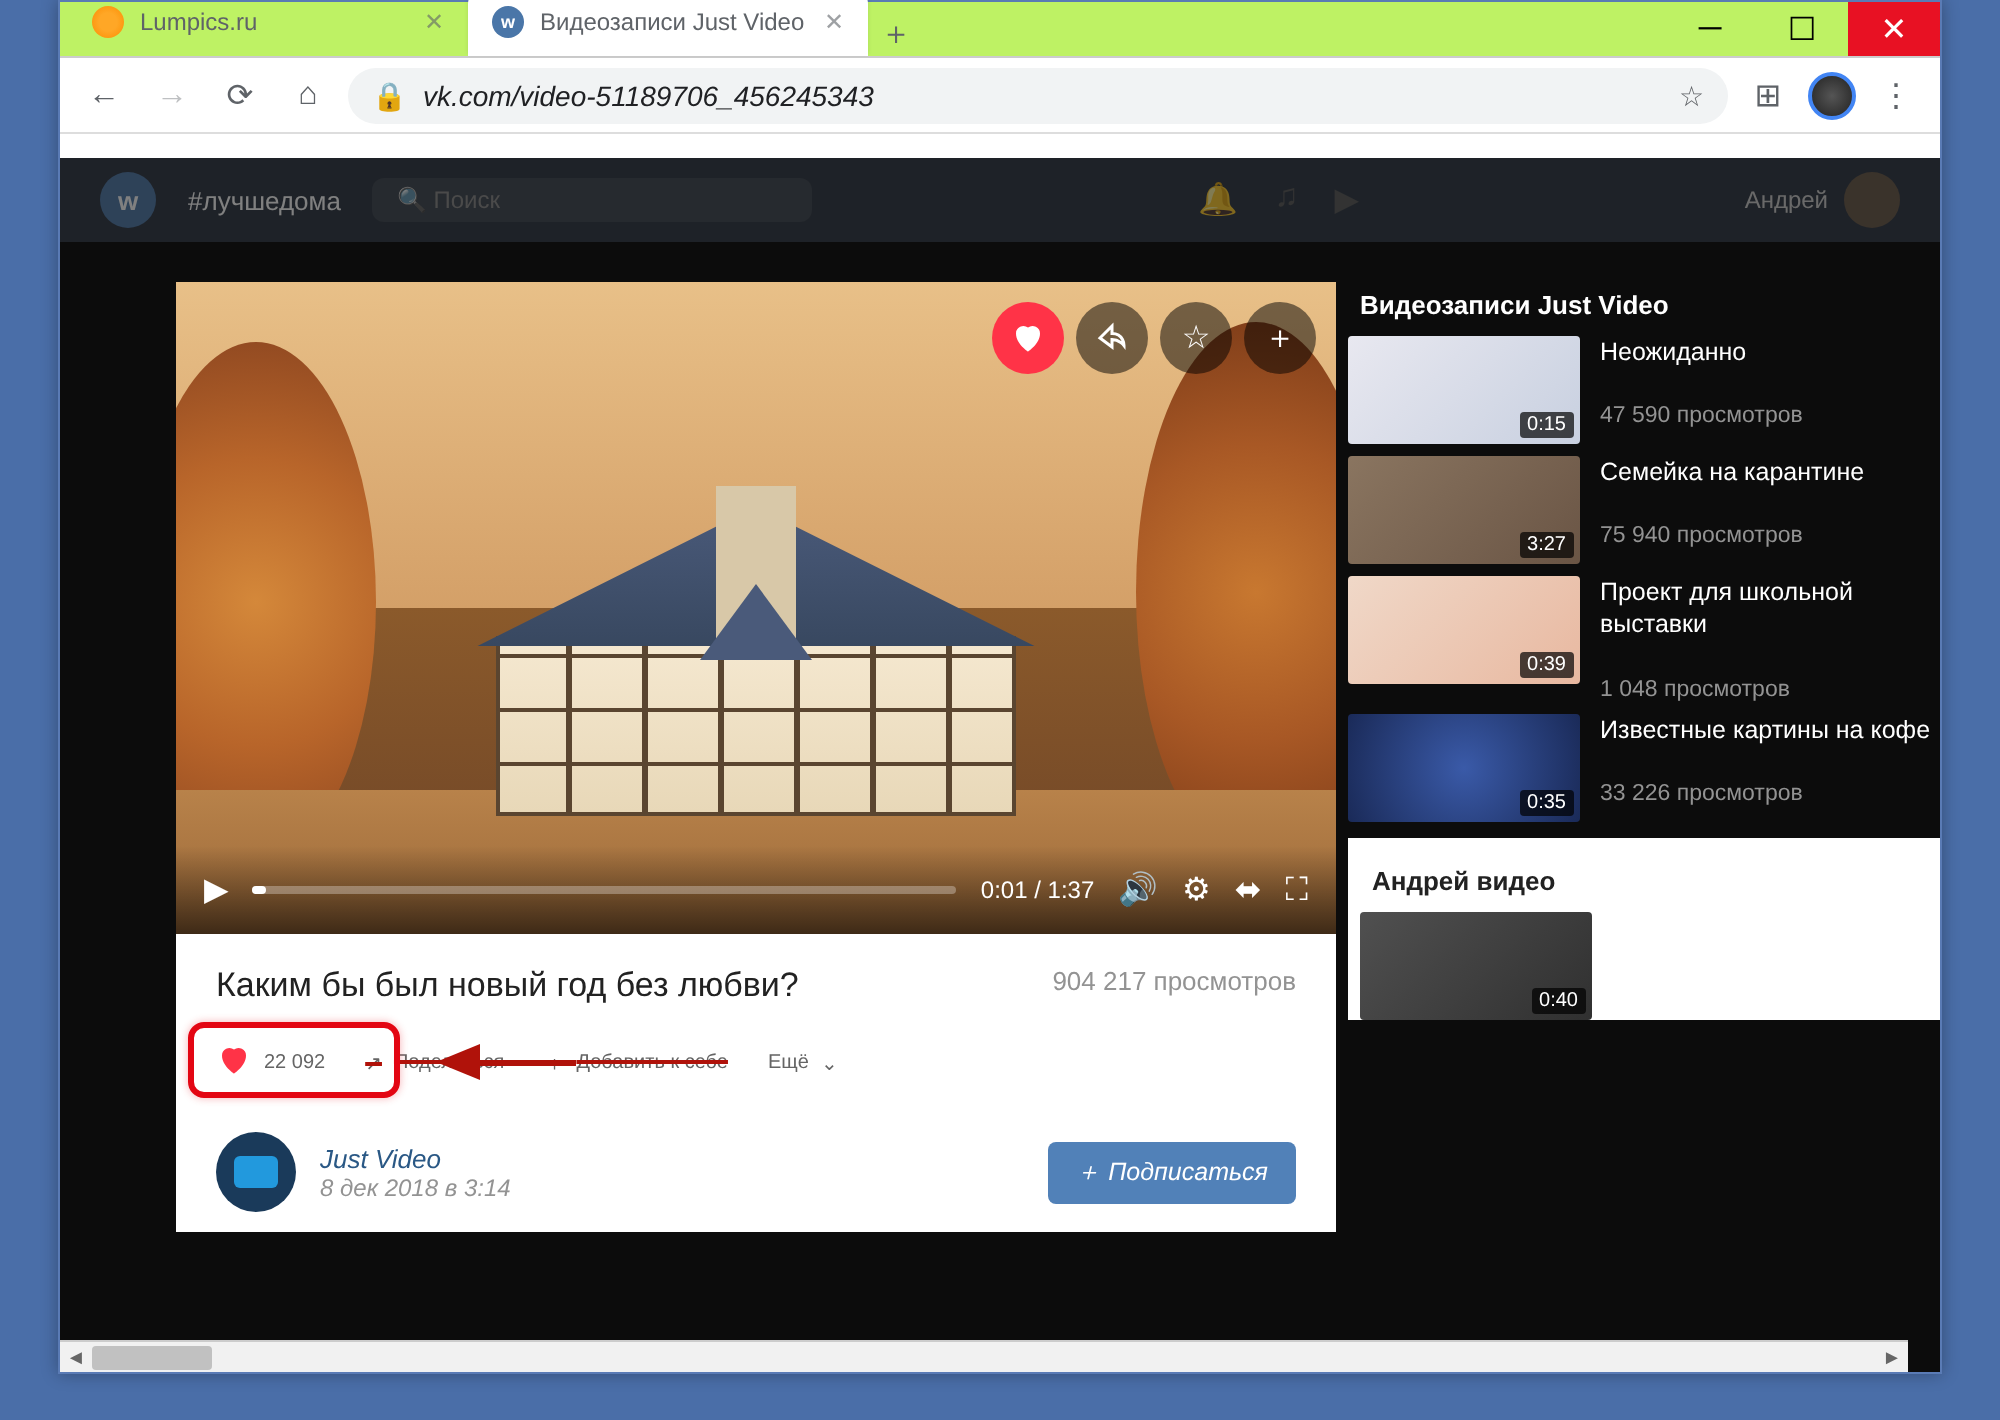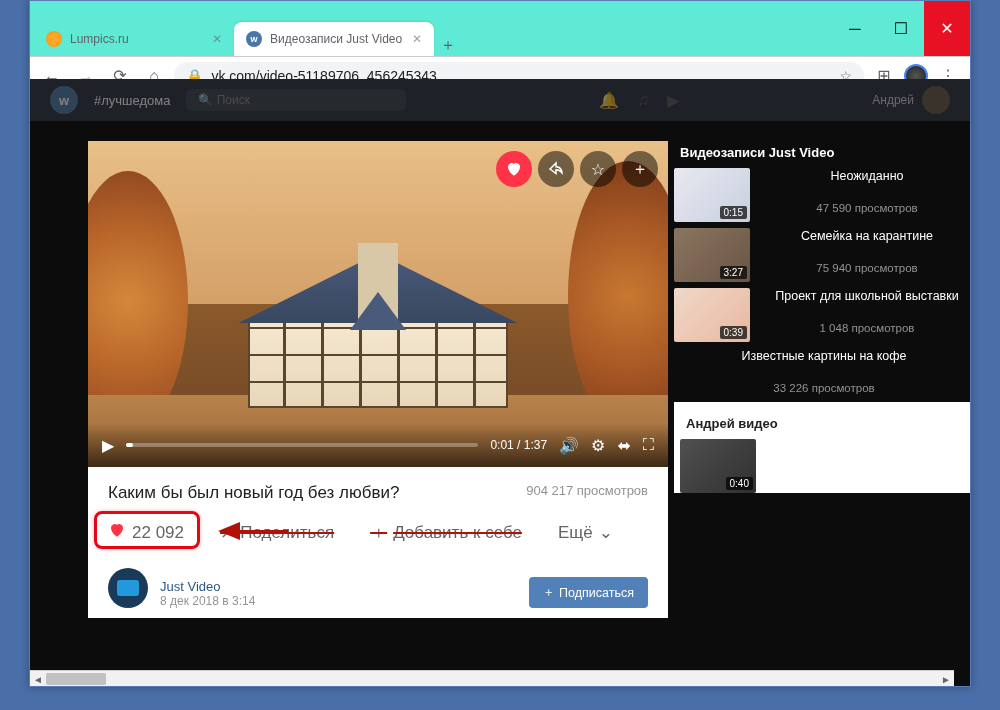--- a/index.html
+++ b/index.html
@@ -1,35 +1,35 @@
 <!DOCTYPE html>
 <html><head>
 <meta charset="utf-8">
 <style>
 * { margin: 0; padding: 0; box-sizing: border-box; font-family: -apple-system, BlinkMacSystemFont, "Segoe UI", Arial, sans-serif; }
 body { background: #4a6ea8; width: 1000px; height: 710px; overflow: hidden; position: relative; }
 .window { position: absolute; top: 0; left: 29px; right: 29px; bottom: 23px; background: #fff; border: 1px solid #5a7bb5; box-shadow: 0 0 8px rgba(0,0,0,.3); }
-.titlebar { height: 56px; background: #5eead4; display: flex; align-items: stretch; border-bottom: 1px solid #ccc; }
+.titlebar { height: 28px; background: #bef264; display: flex; align-items: stretch; border-bottom: 1px solid #ccc; }
 .tabs { display: flex; align-items: flex-end; flex: 1; padding-left: 4px; }
 .tab { display: flex; align-items: center; gap: 8px; padding: 0 12px; height: 34px; border-radius: 8px 8px 0 0; font-size: 12px; color: #5f6368; min-width: 200px; max-width: 230px; cursor: pointer; }
 .tab.active { background: #fff; box-shadow: 0 -1px 2px rgba(0,0,0,.1); }
 .tab .fav { width: 16px; height: 16px; border-radius: 50%; flex-shrink: 0; }
 .tab .fav.orange { background: radial-gradient(circle,#ffa726 40%,#fb8c00); }
 .tab .fav.vk { background: #4a76a8; display:flex; align-items:center; justify-content:center; color:#fff; font-size:9px; font-weight:bold; }
 .tab .title { flex: 1; white-space: nowrap; overflow: hidden; text-overflow: ellipsis; }
 .tab .x { opacity: .6; cursor: pointer; }
 .newtab { width: 28px; display:flex; align-items:center; justify-content:center; color:#5f6368; cursor:pointer; }
 .winbtns { display: flex; }
 .winbtn { width: 46px; display: flex; align-items: center; justify-content: center; color: #000; cursor: pointer; }
 .winbtn.close { background: #e81123; color: #fff; }
 .addrbar { height: 38px; background: #fff; display: flex; align-items: center; padding: 0 8px; gap: 6px; border-bottom: 1px solid #ddd; }
 .nav-ico { width: 28px; height: 28px; display:flex; align-items:center; justify-content:center; color:#5f6368; cursor:pointer; border-radius:50%; }
 .url { flex: 1; background: #f1f3f4; border-radius: 14px; height: 28px; display: flex; align-items: center; padding: 0 12px; font-size: 14px; color: #202124; gap: 8px; }
 .url .lock { color: #606367; }
-.url .text { flex:1; white-space:nowrap; overflow:hidden; }
+.url .text { flex:1; white-space:nowrap; overflow:hidden;font-style:italic; }
 .avatar { width: 24px; height: 24px; border-radius: 50%; background: radial-gradient(circle,#555,#222); border:2px solid #4285f4; }
 .content { position: absolute; top: 78px; left: 0; right: 0; bottom: 0; background: #171717; overflow: hidden; }
 .vk-head { height: 42px; background: rgba(42,52,65,.9); display:flex; align-items:center; padding:0 20px; gap:16px; opacity:.45; }
 .vk-logo { width:28px; height:28px; background:#4a76a8; border-radius:50%; color:#fff; display:flex; align-items:center; justify-content:center; font-weight:bold; font-size:13px; }
 .vk-tag { color:#fff; font-size:13px; }
 .vk-search { background:rgba(255,255,255,.08); border-radius:6px; padding:4px 12px; color:#888; font-size:12px; width:220px; }
 .vk-icons { flex:1; display:flex; gap:18px; color:#555; justify-content:center; }
 .vk-user { color:#ccc; font-size:12px; display:flex; align-items:center; gap:8px; }
 .vk-user-av { width:28px; height:28px; border-radius:50%; background:#654; }
 .overlay-region { position:absolute; top:42px; left:0; right:0; bottom:0; background:rgba(0,0,0,.45); }
@@ -52,48 +52,48 @@
 .ov-btn.heart { background:#ff3347; }
 .controls { position:absolute; bottom:0; left:0; right:0; height:44px; display:flex; align-items:center; padding:0 14px; gap:12px; background:linear-gradient(transparent,rgba(0,0,0,.6)); color:#fff; }
 .play-ico { cursor:pointer; }
 .progress { flex:1; height:4px; background:rgba(255,255,255,.3); border-radius:2px; position:relative; }
 .progress-fill { position:absolute; left:0; top:0; bottom:0; width:2%; background:#fff; border-radius:2px; }
 .time { font-size:12px; }
 .ctrl-ico { cursor:pointer; }
 .meta-panel { position:absolute; top:388px; left:58px; width:580px; background:#fff; padding:16px 20px 10px; }
 .vtitle { font-size:17px; color:#222; }
 .views { float:right; font-size:13px; color:#939393; }
-.actions-row { display:flex; align-items:center; gap:36px; margin-top:18px; font-size:17px; color:#656565; position:relative; }
+.actions-row { display:flex; align-items:center; gap:20px; margin-top:18px; font-size:10px; color:#656565; position:relative; }
 .act { display:flex; align-items:center; gap:6px; cursor:pointer; }
 .like-highlight { position:absolute; left:-14px; top:-10px; width:106px; height:38px; border:3px solid #e30613; border-radius:8px; pointer-events:none; box-shadow:0 0 4px rgba(227,6,19,.3); }
 .like-heart { color:#ff3347; }
 .like-count { color:#656565; font-weight:500; }
 .arrow-annot { position:absolute; left:110px; top:4px; width:70px; height:14px; }
 .arrow-line { position:absolute; right:0; top:5px; width:48px; height:3px; background:#b0120a; }
 .arrow-head { position:absolute; left:0; top:-3px; width:0; height:0; border-top:9px solid transparent; border-bottom:9px solid transparent; border-right:22px solid #b0120a; }
 .struck { text-decoration: line-through; text-decoration-color:#b0120a; text-decoration-thickness:2px; }
-.author-row { display:flex; align-items:flex-end; gap:12px; margin-top:14px; padding-top:10px; }
+.author-row { display:flex; align-items:center; gap:12px; margin-top:14px; padding-top:10px;font-style:italic; }
 .auth-av { width:40px; height:40px; border-radius:50%; background:#1a3a5a; display:flex; align-items:center; justify-content:center; }
 .auth-av-inner { width:22px; height:16px; background:#2299dd; border-radius:3px; }
 .auth-name { color:#2a5885; font-size:13px; font-weight:500; }
 .auth-date { color:#939393; font-size:12px; }
 .sub-btn { margin-left:auto; background:#5181b8; color:#fff; padding:7px 14px; border-radius:4px; font-size:12.5px; cursor:pointer; display:flex; align-items:center; gap:4px; }
 .sidebar { position:absolute; top:62px; left:644px; width:300px; bottom:0; }
 .sb-head { color:#fff; font-size:13px; font-weight:600; padding:4px 6px 8px; }
 .sb-list { display:flex; flex-direction:column; gap:6px; }
 .sb-item { display:flex; gap:10px; cursor:pointer; }
-.sb-thumb { width:76px; height:54px; background:#333; position:relative; flex-shrink:0; border-radius:2px; overflow:hidden; }
+.sb-thumb { width:116px; height:54px; background:#333; position:relative; flex-shrink:0; border-radius:2px; overflow:hidden; }
 .sb-thumb.t1 { background:linear-gradient(135deg,#e8e8f0,#c8d0e0); }
 .sb-thumb.t2 { background:linear-gradient(135deg,#8a7560,#6a5545); }
 .sb-thumb.t3 { background:linear-gradient(135deg,#f0d8c8,#e8b8a0); }
 .sb-thumb.t4 { background:radial-gradient(circle at 50% 50%,#3a5aa8,#1a2a58); }
 .sb-thumb.t5 { background:linear-gradient(135deg,#505050,#303030); }
 .sb-thumb.t6 { background:radial-gradient(circle,#4a6ad8,#1a2a68); }
 .sb-dur { position:absolute; bottom:3px; right:3px; background:rgba(0,0,0,.7); color:#fff; font-size:10px; padding:1px 4px; border-radius:2px; }
-.sb-info { flex:1; min-width:0;text-align:center; }
+.sb-info { flex:1; min-width:0; }
 .sb-title { color:#fff; font-size:12.5px; line-height:1.3; }
 .sb-views { color:#939393; font-size:11.5px; margin-top:18px; }
 .sb-white { background:#fff; margin-top:8px; padding:10px 6px 0; }
 .sb-white .sb-head { color:#222; }
 .sb-white .sb-title { color:#2a5885; }
 .sb-white .sb-views { color:#939393; }
 .hscroll { position:absolute; bottom:0; left:0; right:16px; height:16px; background:#f1f1f1; border-top:1px solid #ccc; }
 .hscroll-thumb { position:absolute; left:16px; top:2px; width:60px; height:12px; background:#c1c1c1; border-radius:2px; }
 .hscroll-arr { position:absolute; top:0; width:16px; height:16px; display:flex; align-items:center; justify-content:center; color:#666; font-size:10px; }
 </style>
@@ -264,20 +264,23 @@
         <div class="sb-item">
           <div class="sb-thumb t3">
               <div class="sb-dur">0:39</div>
             </div>
           <div class="sb-info">
               <div class="sb-title">Проект для школьной выставки</div>
               <div class="sb-views">1 048 просмотров</div>
             </div>
         </div>
         <div class="sb-item">
+          <div class="sb-thumb t4">
+              <div class="sb-dur">0:35</div>
+            </div>
           <div class="sb-info">
               <div class="sb-title">Известные картины на кофе</div>
               <div class="sb-views">33 226 просмотров</div>
             </div>
         </div>
       </div>
 
       <div class="sb-white">
         <div class="sb-head">Андрей видео</div>
         <div class="sb-list">

